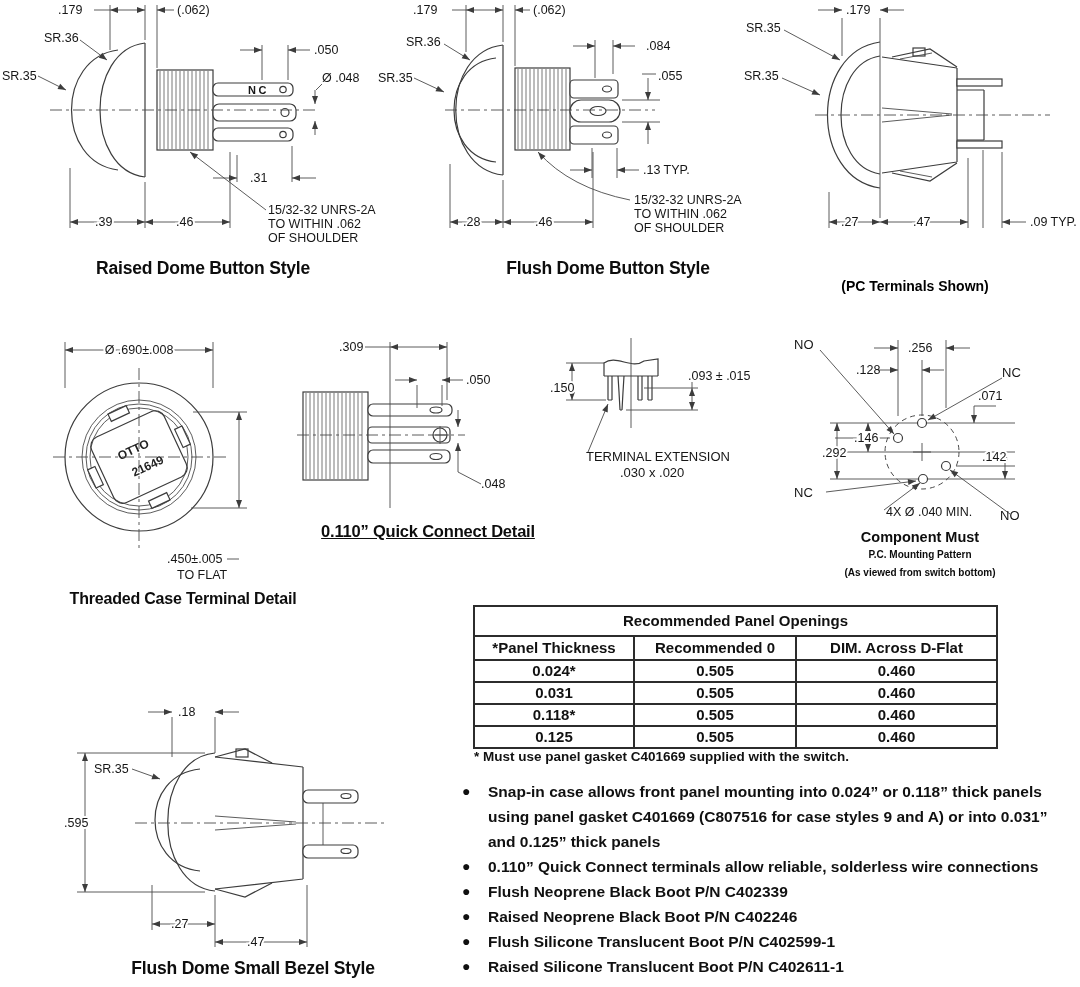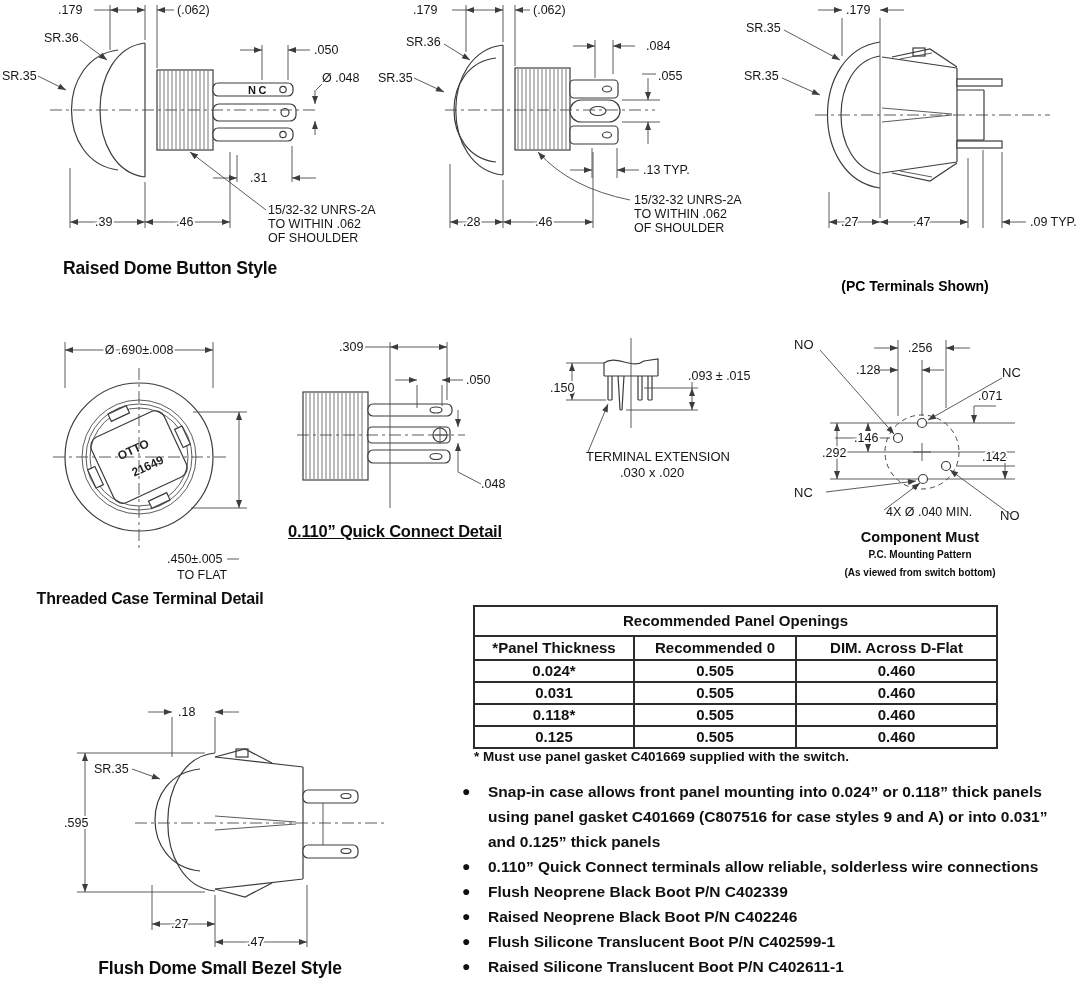--- a/index.html
+++ b/index.html
@@ -11,21 +11,21 @@
   .sf{stroke:#3c3c3c;stroke-width:1.2;fill:#ffffff;}
   .thin{stroke:#4a4a4a;stroke-width:0.9;fill:none;}
   .hatch{stroke:#555;stroke-width:0.8;fill:none;}
   .cl{stroke:#4a4a4a;stroke-width:0.9;fill:none;stroke-dasharray:12 4 3 4;}
   .dash{stroke:#4a4a4a;stroke-width:1;fill:none;stroke-dasharray:5 4;}
   text.dim{font:12.5px "Liberation Sans",sans-serif;fill:#161616;}
   text.halo{paint-order:stroke;stroke:#ffffff;stroke-width:4px;}
   text.tnc{font:bold 11px "Liberation Sans",sans-serif;letter-spacing:2.5px;fill:#161616;}
   text.stamp{font:bold 12px "Liberation Sans",sans-serif;fill:#222;}
   .caption{position:absolute;font:700 17.5px "Liberation Sans",sans-serif;color:#0d0d0d;
-           text-align:center;letter-spacing:-0.2px;}
+           text-align:center;letter-spacing:-0.2px;padding-left:33px;}
   .subcap{position:absolute;font:700 14px "Liberation Sans",sans-serif;color:#000000;text-align:center;}
   .pcap{position:absolute;text-align:center;color:#0d0d0d;font-family:"Liberation Sans",sans-serif;}
   .pcap .l1{font-weight:700;font-size:14.5px;line-height:18px;}
   .pcap .l2,.pcap .l3{font-weight:700;font-size:10px;line-height:18px;}
   
   .panel-table{position:absolute;left:473px;top:605px;width:521px;border:2px solid #2c2c2c;
                font:700 15px "Liberation Sans",sans-serif;color:#111;}
   .t-title{height:28px;line-height:28px;text-align:center;border-bottom:2px solid #2c2c2c;}
   .t-row{display:grid;grid-template-columns:160px 162px 1fr;}
   .t-row>div{text-align:center;height:20px;line-height:20px;border-bottom:2px solid #2c2c2c;
@@ -144,20 +144,21 @@
     <text class="dim" x="18" y="82">SR.35</text>
     <text class="dim" x="286" y="50">.084</text>
     <text class="dim" x="298" y="80">.055</text>
     <text class="dim" x="283" y="174">.13 TYP.</text>
     <text class="dim halo" x="103" y="226">.28</text>
     <text class="dim halo" x="175" y="226">.46</text>
     <text class="dim" x="274" y="204">15/32-32 UNRS-2A</text>
     <text class="dim" x="274" y="218">TO WITHIN .062</text>
     <text class="dim" x="274" y="232">OF SHOULDER</text>
   </svg>
+  <div class="caption" style="left:420px;top:258px;width:310px;">Flush Dome Button Style</div>
 
   <svg class="fig" style="left:720px;top:0" width="360" height="250">
     <defs>
         <marker id="a3" markerWidth="9" markerHeight="7" refX="8.5" refY="3.5" orient="auto-start-reverse" markerUnits="userSpaceOnUse">
           <path d="M0.5,0.5 L8.5,3.5 L0.5,6.5 Z" fill="#3c3c3c"></path>
         </marker>
       </defs>
     <g>
       <path class="s" d="M160,42 C90,52 90,178 160,188"></path>
       <path class="s" d="M160,56 C108,64 108,166 160,174"></path>

